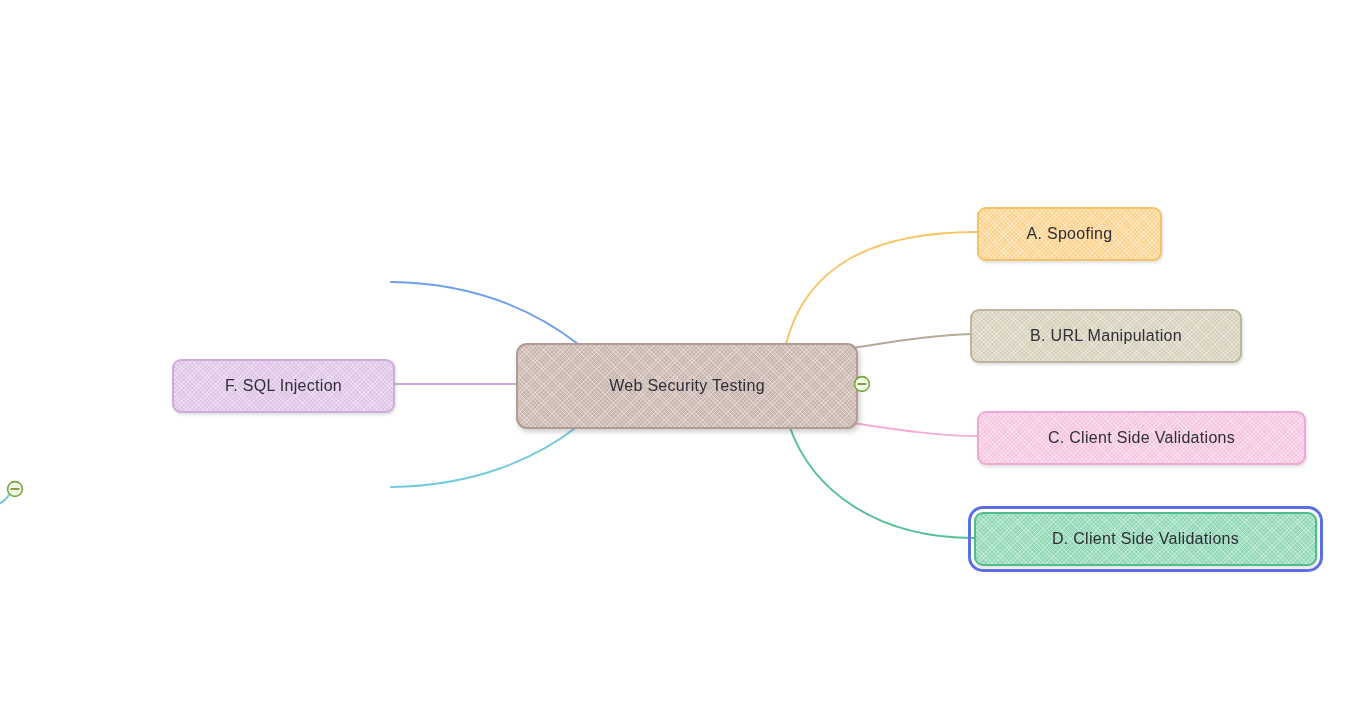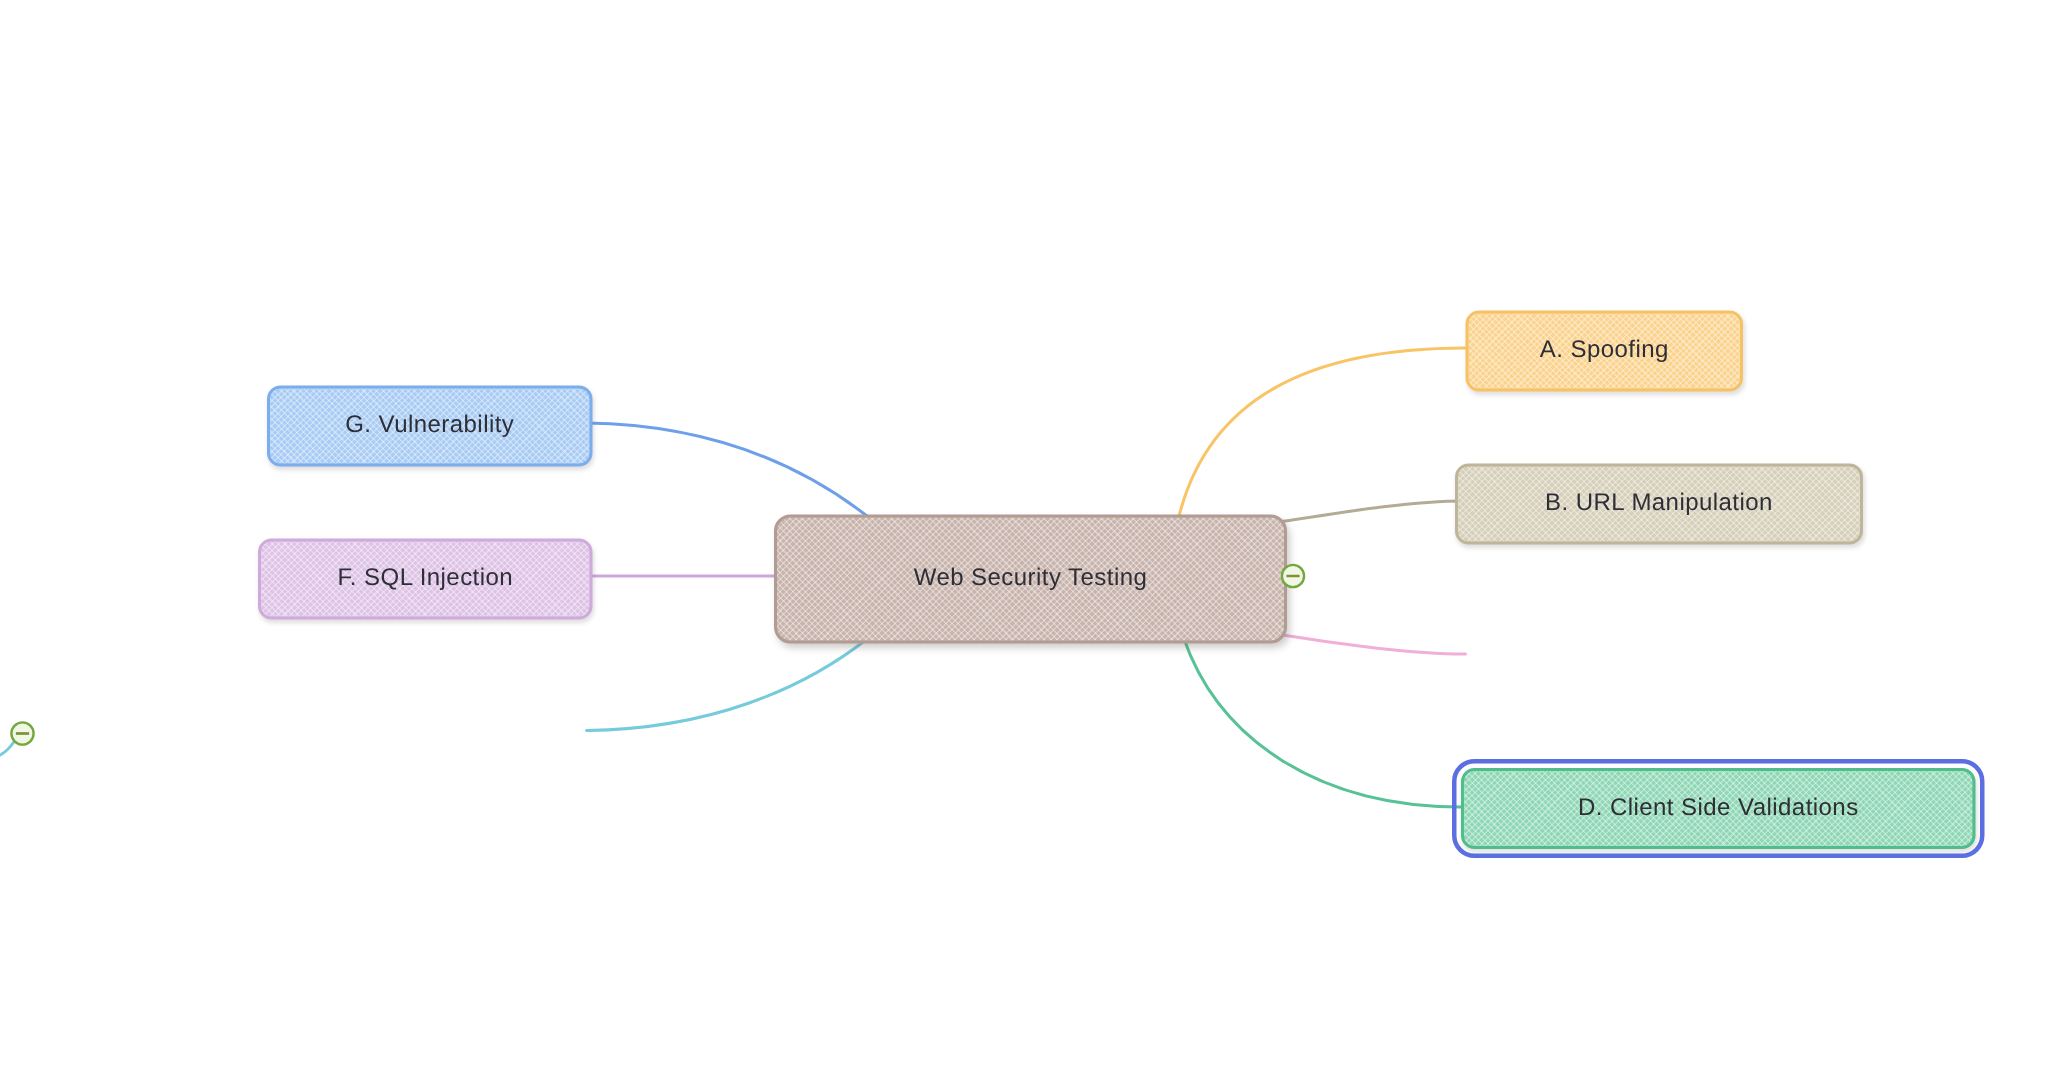--- a/index.html
+++ b/index.html
@@ -74,28 +74,28 @@
   </div>
 
   <div class="node pos-a" style="background-color: rgb(251, 211, 143); border-color: rgb(246, 194, 102);">
     <span>A. Spoofing</span>
   </div>
 
   <div class="node pos-b" style="background-color: rgb(214, 207, 186); border-color: rgb(190, 181, 155);">
     <span>B. URL Manipulation</span>
   </div>
 
+  <div class="node pos-c" style="background-color: rgb(245, 197, 226); border-color: rgb(237, 169, 212);">
+    <span>C. Client Side Validations</span>
+  </div>
 
   <div class="node pos-d selected" style="background-color: rgb(143, 215, 181); border-color: rgb(79, 189, 140); outline-color: rgb(91, 111, 227);">
     <span>D. Client Side Validations</span>
   </div>
 
-  <div class="node pos-g" style="background-color: rgb(168, 204, 244); border-color: rgb(124, 174, 238);">
-    <span>G. Vulnerability</span>
-  </div>
 
   <div class="node pos-f" style="background-color: rgb(222, 195, 231); border-color: rgb(207, 171, 219);">
     <span>F. SQL Injection</span>
   </div>
 
 
   <svg class="collapse-icon ci-root" viewBox="0 0 18 18">
     <circle cx="9" cy="9" r="7.4" stroke-width="1.6" fill="#f0f8e5"></circle>
     <circle cx="9" cy="9" r="7.4" fill="none" stroke-width="1.6" stroke="#74a83e"></circle>
     <line x1="4.6" y1="9" x2="13.4" y2="9" stroke-width="1.8" stroke="#7f9136"></line>

